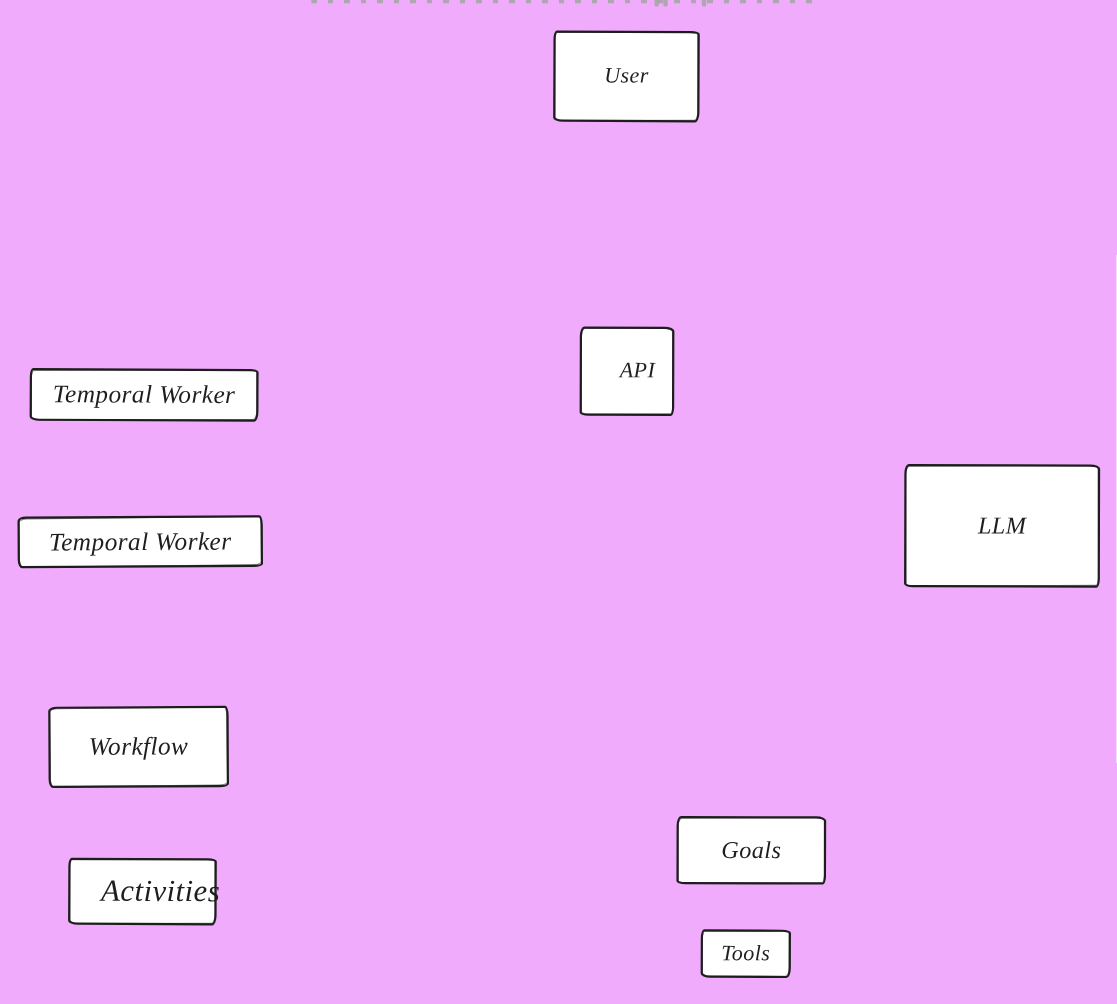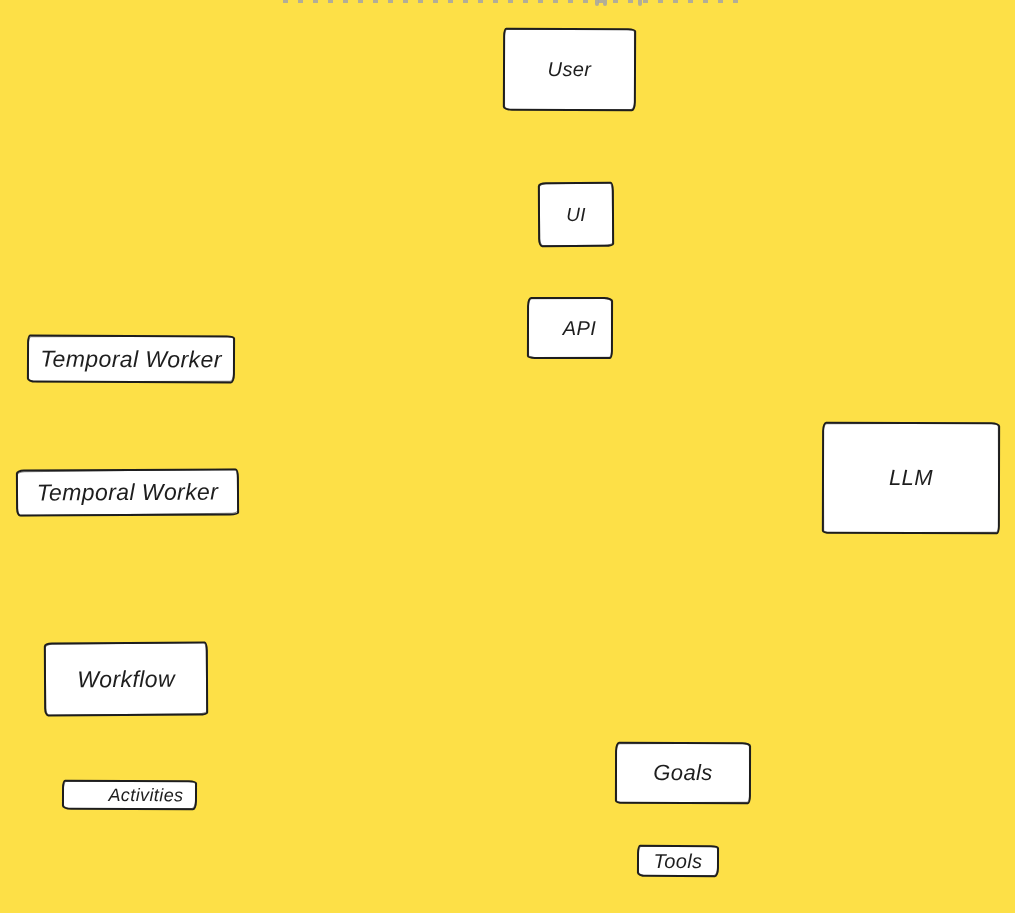--- a/index.html
+++ b/index.html
@@ -4,23 +4,23 @@
 <style>
   html, body {
     margin: 0;
     padding: 0;
     background: #ffffff;
   }
   .canvas {
     position: relative;
     width: 1015px;
     height: 913px;
-    background: #fde047;
+    background: #f0abfc;
     overflow: hidden;
-    font-family: Liberation Sans, sans-serif;
+    font-family: Liberation Serif, serif;
     text-align: center;
   }
 
   
   .node {
     position: absolute;
     display: flex;
     align-items: center;
     justify-content: center;
     background: #ffffff;
@@ -43,28 +43,28 @@
     border-radius: inherit;
     transform: rotate(-0.35deg);
     pointer-events: none;
   }
 
   .node-label { pointer-events: none; }
 
   
   #node-user            { left: 503px; top: 28px;  width: 133px; height: 83px;  font-size: 20px; }
   #node-ui              { left: 538px; top: 182px; width: 76px;  height: 65px;  font-size: 19px; }
-  #node-api             { left: 527px; top: 297px; width: 86px;  height: 62px;  font-size: 20px; padding-left: 19px; }
+  #node-api             { left: 527px; top: 297px; width: 86px;  height: 81px;  font-size: 20px; padding-left: 19px; }
   #node-temporal-cloud  { left: 27px;  top: 335px; width: 208px; height: 48px;  font-size: 23px; }
   #node-temporal-worker { left: 16px;  top: 469px; width: 223px; height: 47px;  font-size: 23px; }
   #node-llm             { left: 822px; top: 422px; width: 178px; height: 112px; font-size: 22px; }
   #node-workflow        { left: 44px;  top: 642px; width: 164px; height: 74px;  font-size: 23px; }
-  #node-activities      { left: 62px;  top: 780px; width: 135px; height: 30px;  font-size: 18px; padding-left: 33px; }
+  #node-activities      { left: 62px;  top: 780px; width: 135px; height: 61px;  font-size: 28px; padding-left: 33px; }
   #node-goals           { left: 615px; top: 742px; width: 136px; height: 62px;  font-size: 22px; }
-  #node-tools           { left: 637px; top: 845px; width: 82px;  height: 32px;  font-size: 20px; }
+  #node-tools           { left: 637px; top: 845px; width: 82px;  height: 44px;  font-size: 20px; }
 
   
   .cropped-text-fragment {
     position: absolute;
     left: 283px;
     top: 0;
     width: 465px;
     height: 3px;
     background: repeating-linear-gradient(
       90deg,
@@ -93,23 +93,20 @@
 
   <div class="cropped-text-fragment"></div>
   <div class="descender d1"></div>
   <div class="descender d2"></div>
   <div class="descender d3"></div>
 
   <div class="node sk-a" id="node-user">
     <span class="node-label">User</span>
   </div>
 
-  <div class="node sk-b" id="node-ui">
-    <span class="node-label">UI</span>
-  </div>
 
   <div class="node sk-c" id="node-api">
     <span class="node-label">API</span>
   </div>
 
   <div class="node sk-a" id="node-temporal-cloud">
     <span class="node-label">Temporal Worker</span>
   </div>
 
   <div class="node sk-b" id="node-temporal-worker">

